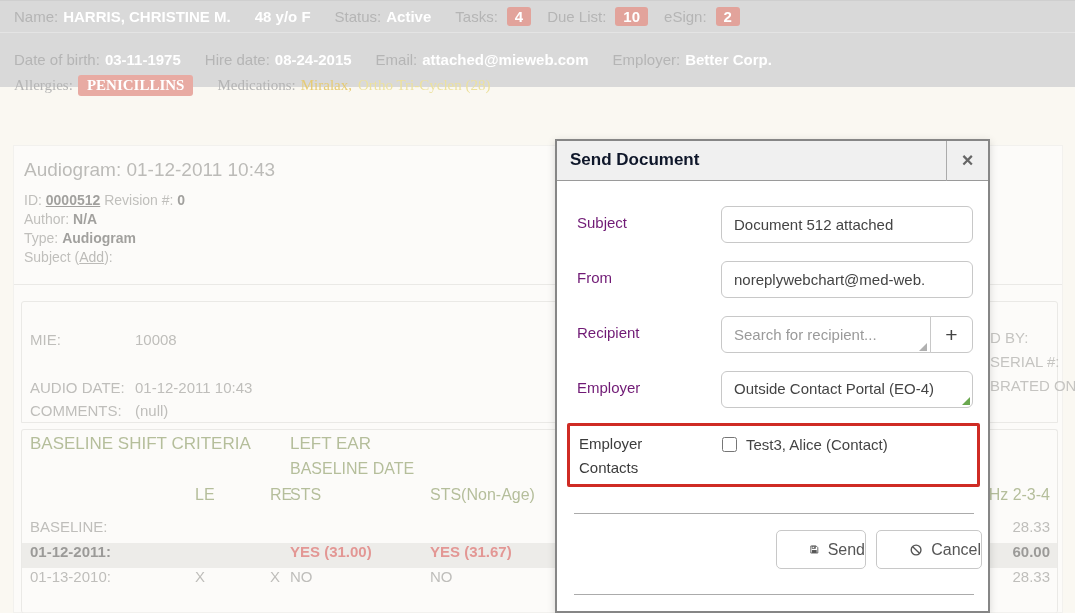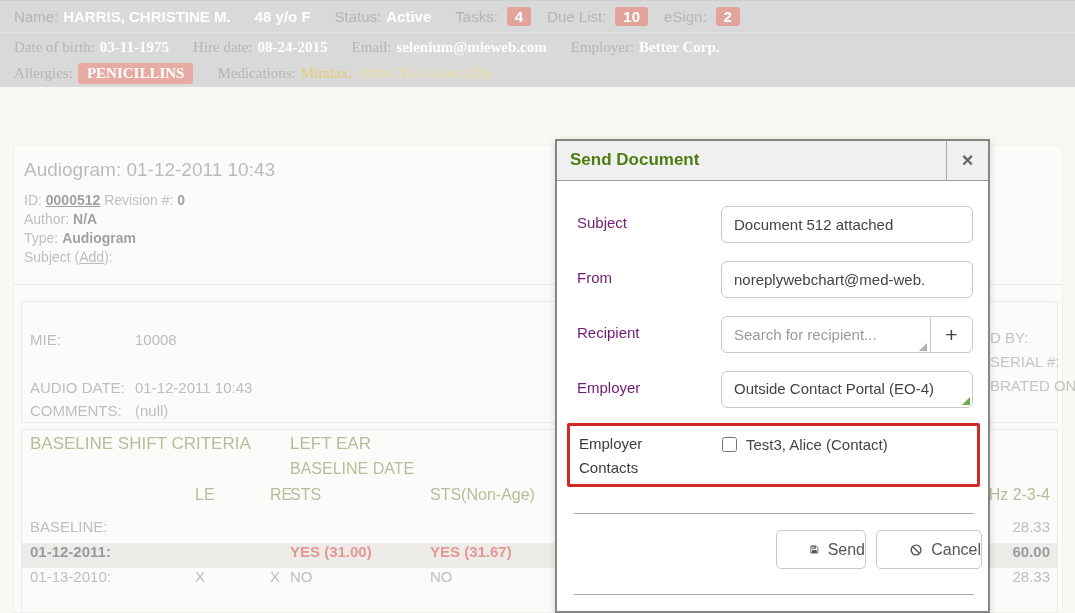--- a/index.html
+++ b/index.html
@@ -4,21 +4,21 @@
 <style>
   * { margin:0; padding:0; box-sizing:border-box; }
   html,body { width:1075px; height:613px; overflow:hidden; }
   body { font-family:"Liberation Sans", sans-serif; background:#faf8f2; position:relative; }
 
   
   .patient-header { position:absolute; top:0; left:0; width:1075px; height:87px;
     background:#d9d9d9; border-top:1px solid #cfcfcf; font-size:15px; }
   .ph-row { display:flex; align-items:center; padding-left:14px; white-space:nowrap; }
   .ph-row1 { height:32px; border-bottom:1px solid #e4e4e4; }
-  .ph-row2 { height:26px; margin-top:1px;font-family:Liberation Serif, serif; }
+  .ph-row2 { height:26px; margin-top:13px; }
   .ph-row3 { height:26px;font-family:Liberation Serif, serif; }
   .lbl { color:#b5b5b5; margin-right:5px; }
   .val { color:#ffffff; font-weight:bold; }
   .gap-lg { display:inline-block; width:24px; }
   .gap-md { display:inline-block; width:16px; }
   .badge { background:#e2a39b; color:#fff; font-weight:bold; border-radius:3px;
     padding:1px 8px; margin-left:4px; }
   .allergy-badge { background:#e8aba3; color:#fff; font-weight:bold; border-radius:3px;
     padding:2px 9px; }
   .med1 { color:#e6cb74; }
@@ -55,21 +55,21 @@
   .bl-row.band { background:#e3e3e3; color:#4f4f4f; font-weight:bold; }
   .bl-row.band .c-alert { color:#d14848; }
   .bl-hdr { font-size:16px; }
 
   
   .modal { position:absolute; left:555px; top:139px; width:435px; height:474px;
     background:#ffffff; border:2px solid #868686; z-index:10;
     box-shadow:0 2px 8px rgba(0,0,0,0.15); }
   .modal-header { position:absolute; top:0; left:0; width:100%; height:40px;
     background:#f0f0f0; border-bottom:1px solid #9a9a9a; }
-  .modal-title { position:absolute; left:13px; top:9px; font-size:17px; font-weight:bold; color:#4d7c0f; }
+  .modal-title { position:absolute; left:13px; top:9px; font-size:17px; font-weight:bold; color:#0f172a; }
   .modal-close { position:absolute; right:0; top:0; width:42px; height:40px;
     border-left:1px solid #ababab; text-align:center; line-height:38px;
     font-size:20px; font-weight:bold; color:#666; cursor:pointer; }
   .fld-label { position:absolute; left:20px; font-size:15px; color:#701a75; }
   .fld-ctl { position:absolute; left:164px; }
   .tinput { width:252px; height:37px; border:1px solid #c8c8c8; border-radius:6px;
     padding:0 12px; font-size:15px; color:#444; font-family:"Liberation Sans",sans-serif;
     background:#fff; }
   .tinput::placeholder { color:#9a9a9a; }
   .ctl-wrap { position:relative; display:inline-block; }
@@ -122,21 +122,21 @@
     <span class="badge">2</span>
   </div>
   <div class="ph-row ph-row2">
     <span class="lbl">Date of birth:</span>
     <span class="val">03-11-1975</span>
     <span class="gap-lg"></span>
     <span class="lbl">Hire date:</span>
     <span class="val">08-24-2015</span>
     <span class="gap-lg"></span>
     <span class="lbl">Email:</span>
-    <span class="val">selenium@mieweb.com</span>
+    <span class="val">attached@mieweb.com</span>
     <span class="gap-lg"></span>
     <span class="lbl">Employer:</span>
     <span class="val">Better Corp.</span>
   </div>
   <div class="ph-row ph-row3">
     <span class="lbl">Allergies:</span>
     <span class="allergy-badge">PENICILLINS</span>
     <span class="gap-lg"></span>
     <span class="lbl">Medications:</span>
     <span class="med1">Miralax,</span>

